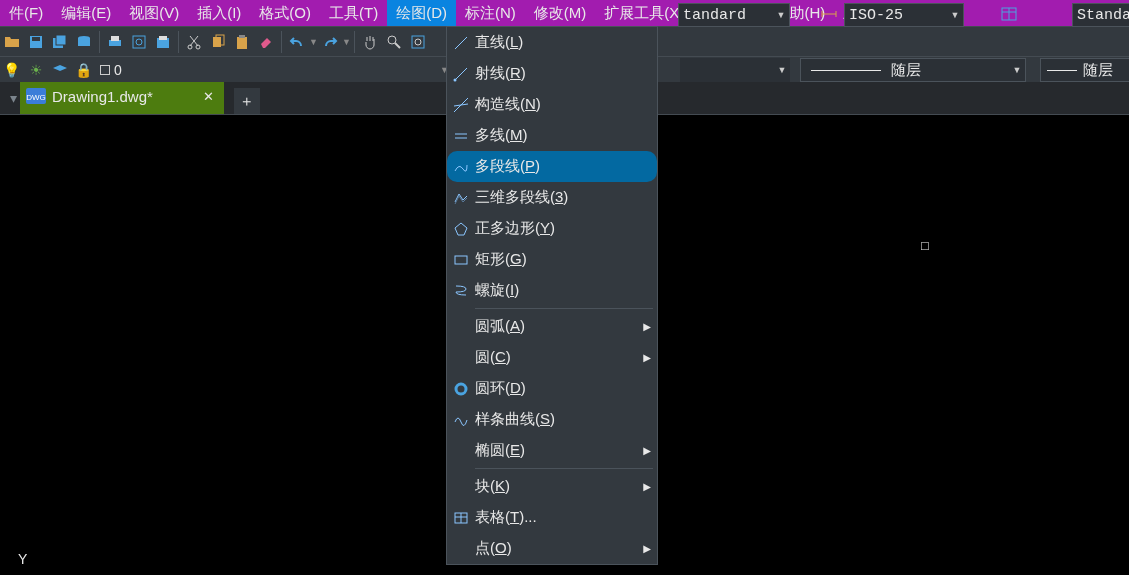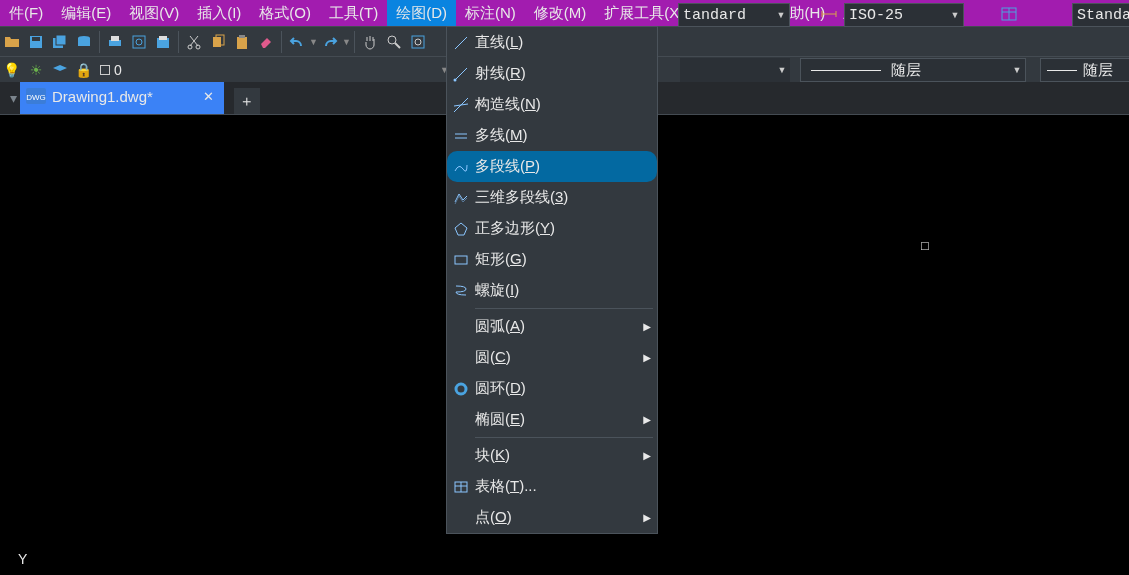--- a/index.html
+++ b/index.html
@@ -11,21 +11,21 @@
 
 .toolbar1 { height:30px; background:#33393f; border-top:1px solid #444b52; display:flex; align-items:center; }
 .tb-btn { width:20px; height:22px; margin:0 2px; display:inline-flex; align-items:center; justify-content:center; }
 .tb-sep { width:1px; height:22px; background:#4b535b; margin:0 3px; }
 .tb-svg { width:16px; height:16px; }
 
 .toolbar2 { height:26px; background:#33393f; border-top:1px solid #444b52; display:flex; align-items:center; position:relative; }
 
 .tabbar { height:33px; background:#26292d; display:flex; align-items:flex-end; padding-left:10px; border-bottom:1px solid #444b52; }
 .tab-handle { width:10px; height:33px; color:#7b848c; display:flex; align-items:center; }
-.file-tab { background:#3b82f6; height:36px; display:flex; align-items:center; padding:0 10px 0 6px; font-family:"Courier New",monospace; font-size:15px; color:#e8e8e8; }
+.file-tab { background:#4d7c0f; height:36px; display:flex; align-items:center; padding:0 10px 0 6px; font-family:"Courier New",monospace; font-size:15px; color:#e8e8e8; }
 .file-tab .dwg-icon { width:20px; height:16px; margin-right:6px; }
 .tab-close { margin-left:50px; color:#e8e8e8; font-size:13px; }
 .tab-new { margin-left:10px; width:26px; height:26px; background:#33393f; color:#e8e8e8; display:flex; align-items:center; justify-content:center; font-size:15px; }
 
 .canvas { position:absolute; top:115px; left:0; right:0; bottom:0; background:#000; }
 .ucs-y { position:absolute; left:18px; bottom:8px; color:#e8e8e8; font-size:14px; }
 .ucs-cursor { position:absolute; left:921px; top:123px; color:#e8e8e8; font-size:13px; }
 
 
 .dropdown { position:absolute; left:446px; top:26px; width:212px; background:#33393f; border:1px solid #4b535b; z-index:100; }
@@ -320,20 +320,28 @@
     </div>
     <div class="dd-row">
       <span class="dd-icon">
         <svg width="16" height="16">
           <circle cx="8" cy="8" r="5" fill="none" stroke="#4aa3e0" stroke-width="3"></circle>
         </svg>
       </span>
       <span class="dd-text">圆环(<u>D</u>)</span>
     </div>
     <div class="dd-row">
+      <span class="dd-icon">
+        <svg width="16" height="16">
+          <path d="M2 10 Q5 2 8 10 T14 8" fill="none" stroke="#8bc6ff"></path>
+        </svg>
+      </span>
+      <span class="dd-text">样条曲线(<u>S</u>)</span>
+    </div>
+    <div class="dd-row">
       <span class="dd-icon"></span>
       <span class="dd-text">椭圆(<u>E</u>)</span>
       <span class="dd-arrow">▶</span>
     </div>
     <div class="dd-sep"></div>
     <div class="dd-row">
       <span class="dd-icon"></span>
       <span class="dd-text">块(<u>K</u>)</span>
       <span class="dd-arrow">▶</span>
     </div>

